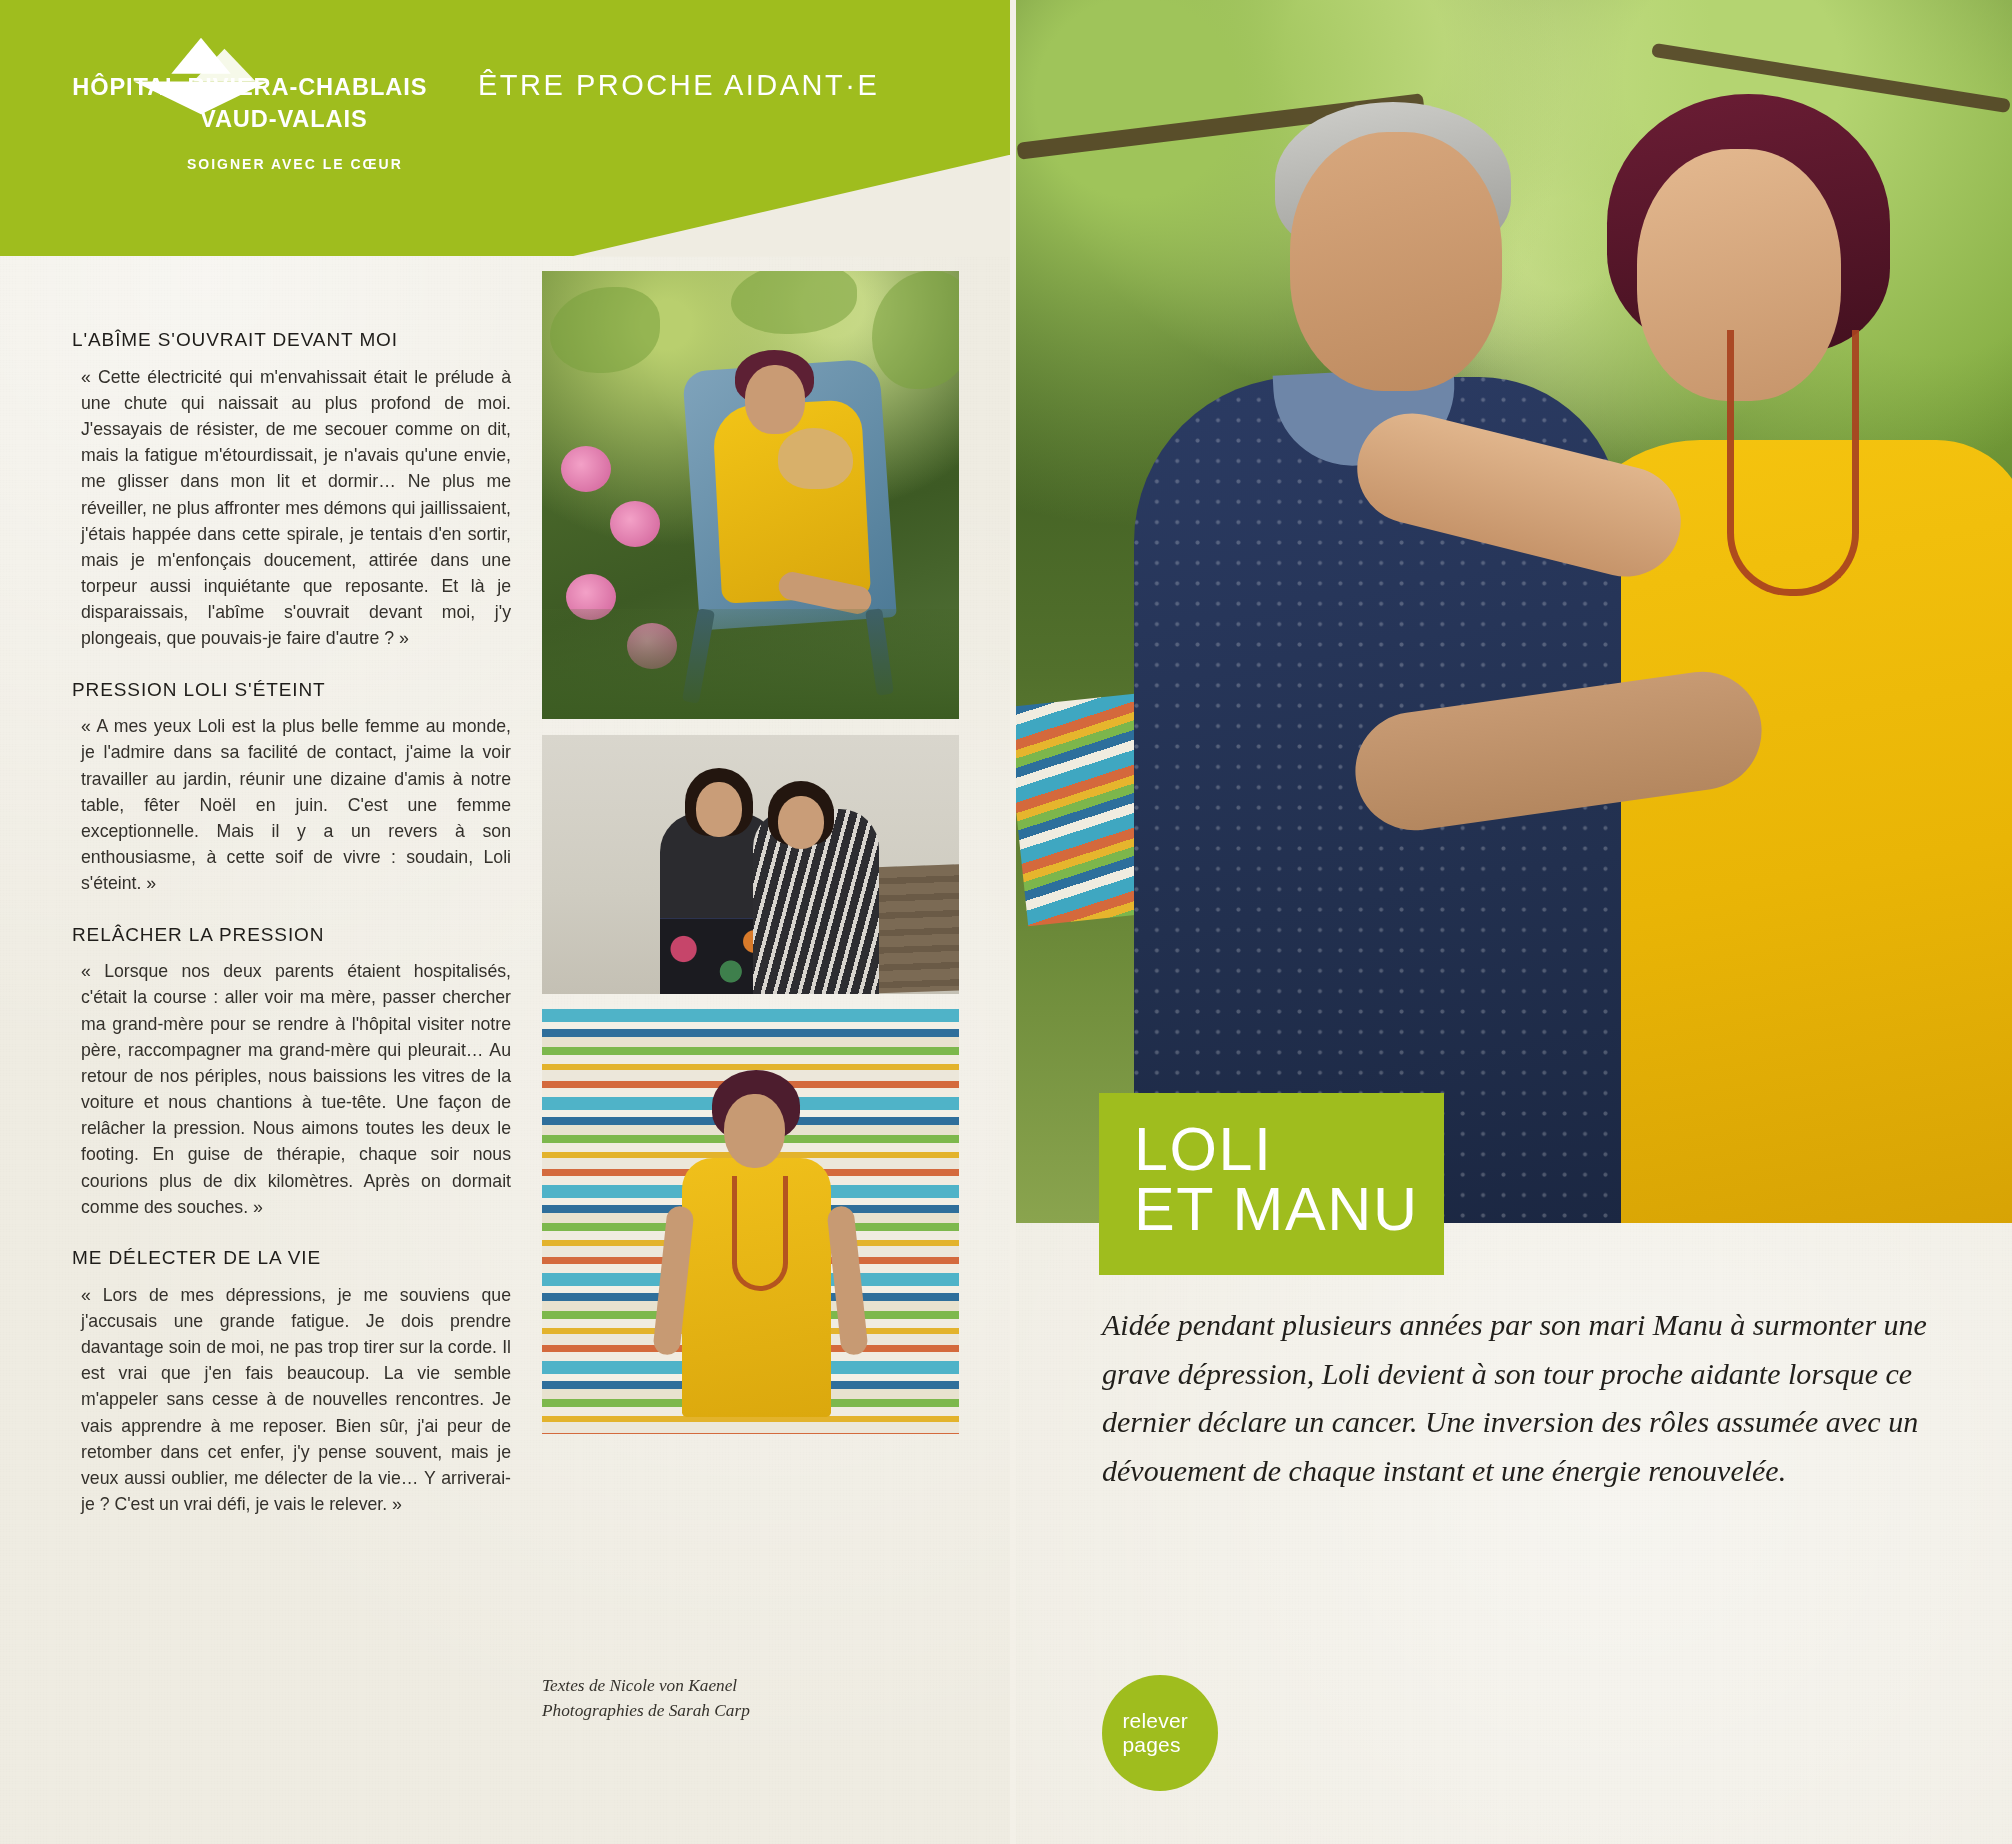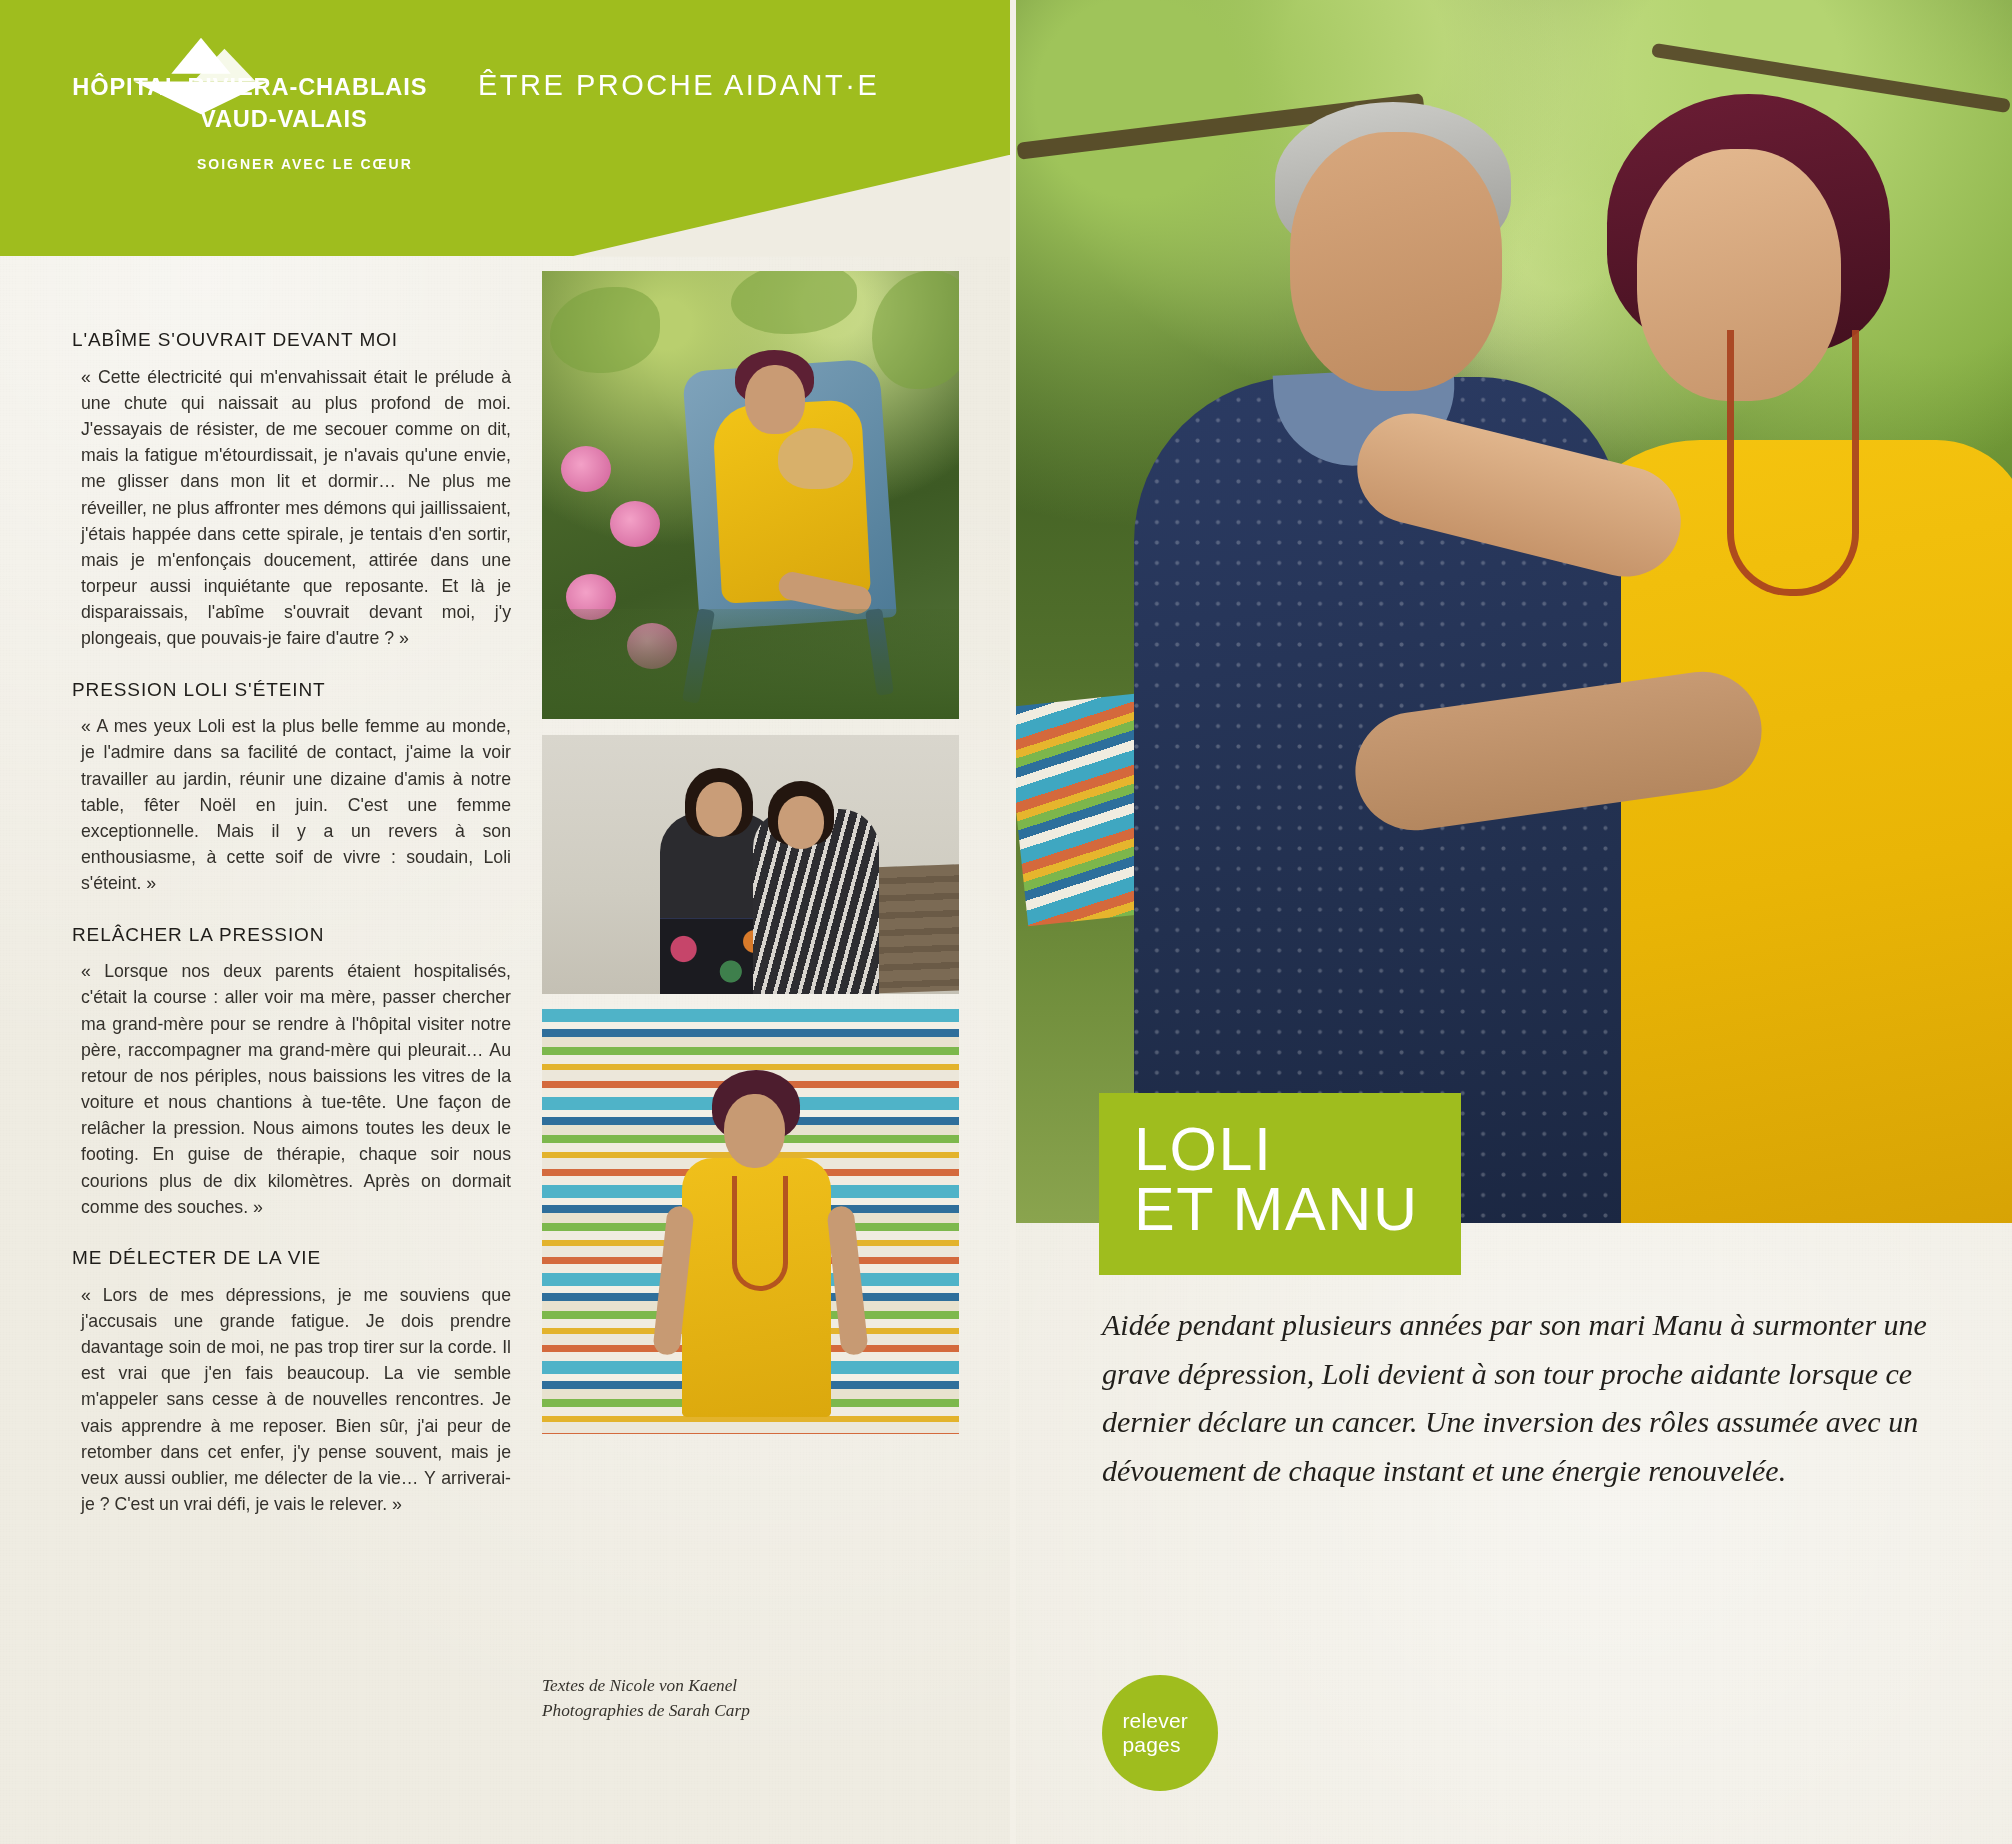--- a/index.html
+++ b/index.html
@@ -92,21 +92,21 @@
     left: 145px;
     font-size: 23.6px;
     letter-spacing: 0.9px;
     font-weight: bold;
     color: #ffffff;
     white-space: nowrap;
   }
   .logo-tagline {
     position: absolute;
     top: 118px;
-    left: 142px;
+    left: 132px;
     font-size: 14px;
     letter-spacing: 2px;
     font-weight: bold;
     color: #ffffff;
     white-space: nowrap;
   }
 
   .series-title {
     position: absolute;
     top: 69px;
@@ -501,21 +501,21 @@
       #d4693c 50px 60px
     );
     transform: rotate(-6deg);
   }
 
   .loli-badge {
     position: absolute;
     left: 83px;
     top: 1093px;
     background: #9fbd1e;
-    padding: 27px 42px 35px 35px;
+    padding: 27px 25px 35px 35px;
     z-index: 5;
   }
   .loli-badge .line {
     color: #ffffff;
     font-size: 61px;
     line-height: .98;
     letter-spacing: 1.6px;
     font-weight: 400;
     white-space: nowrap;
   }

